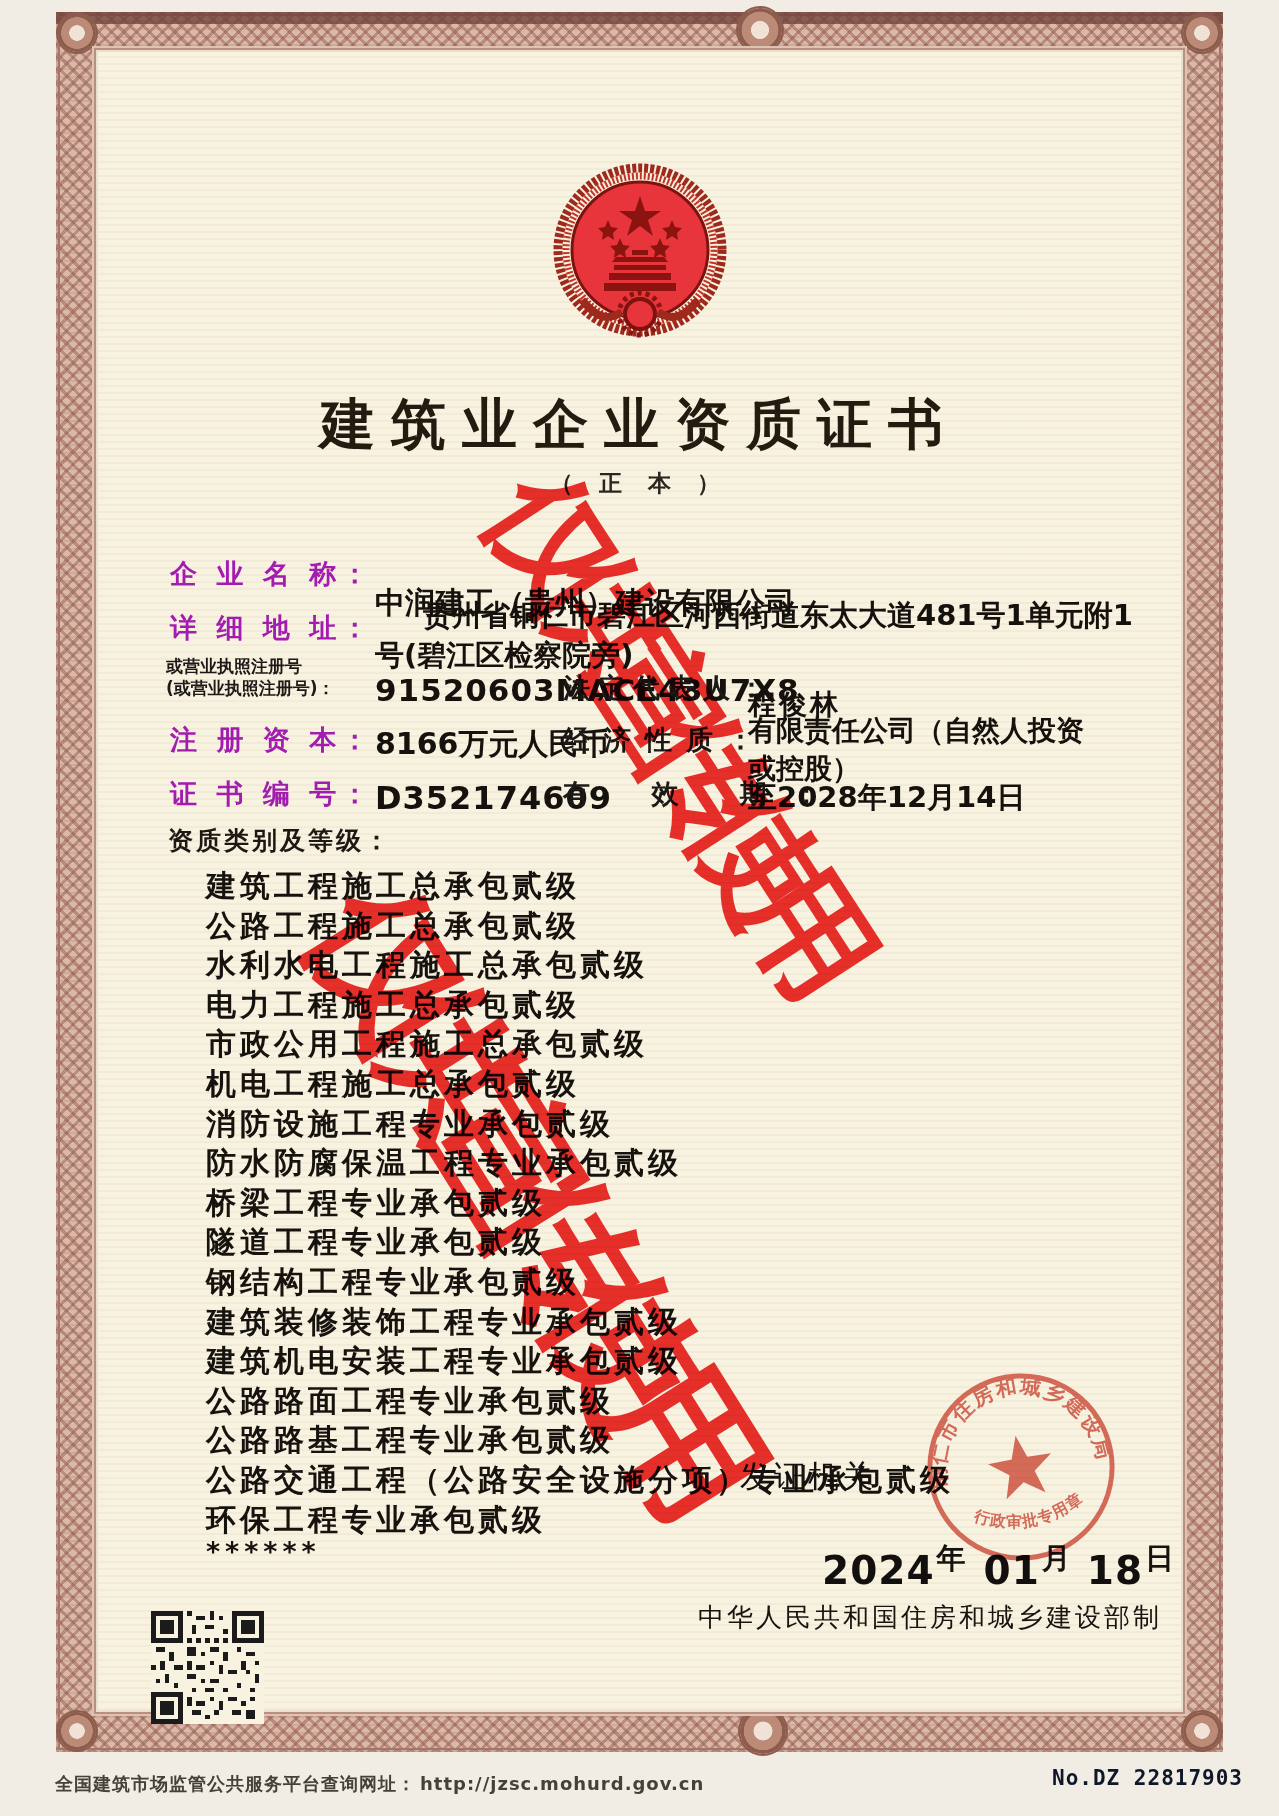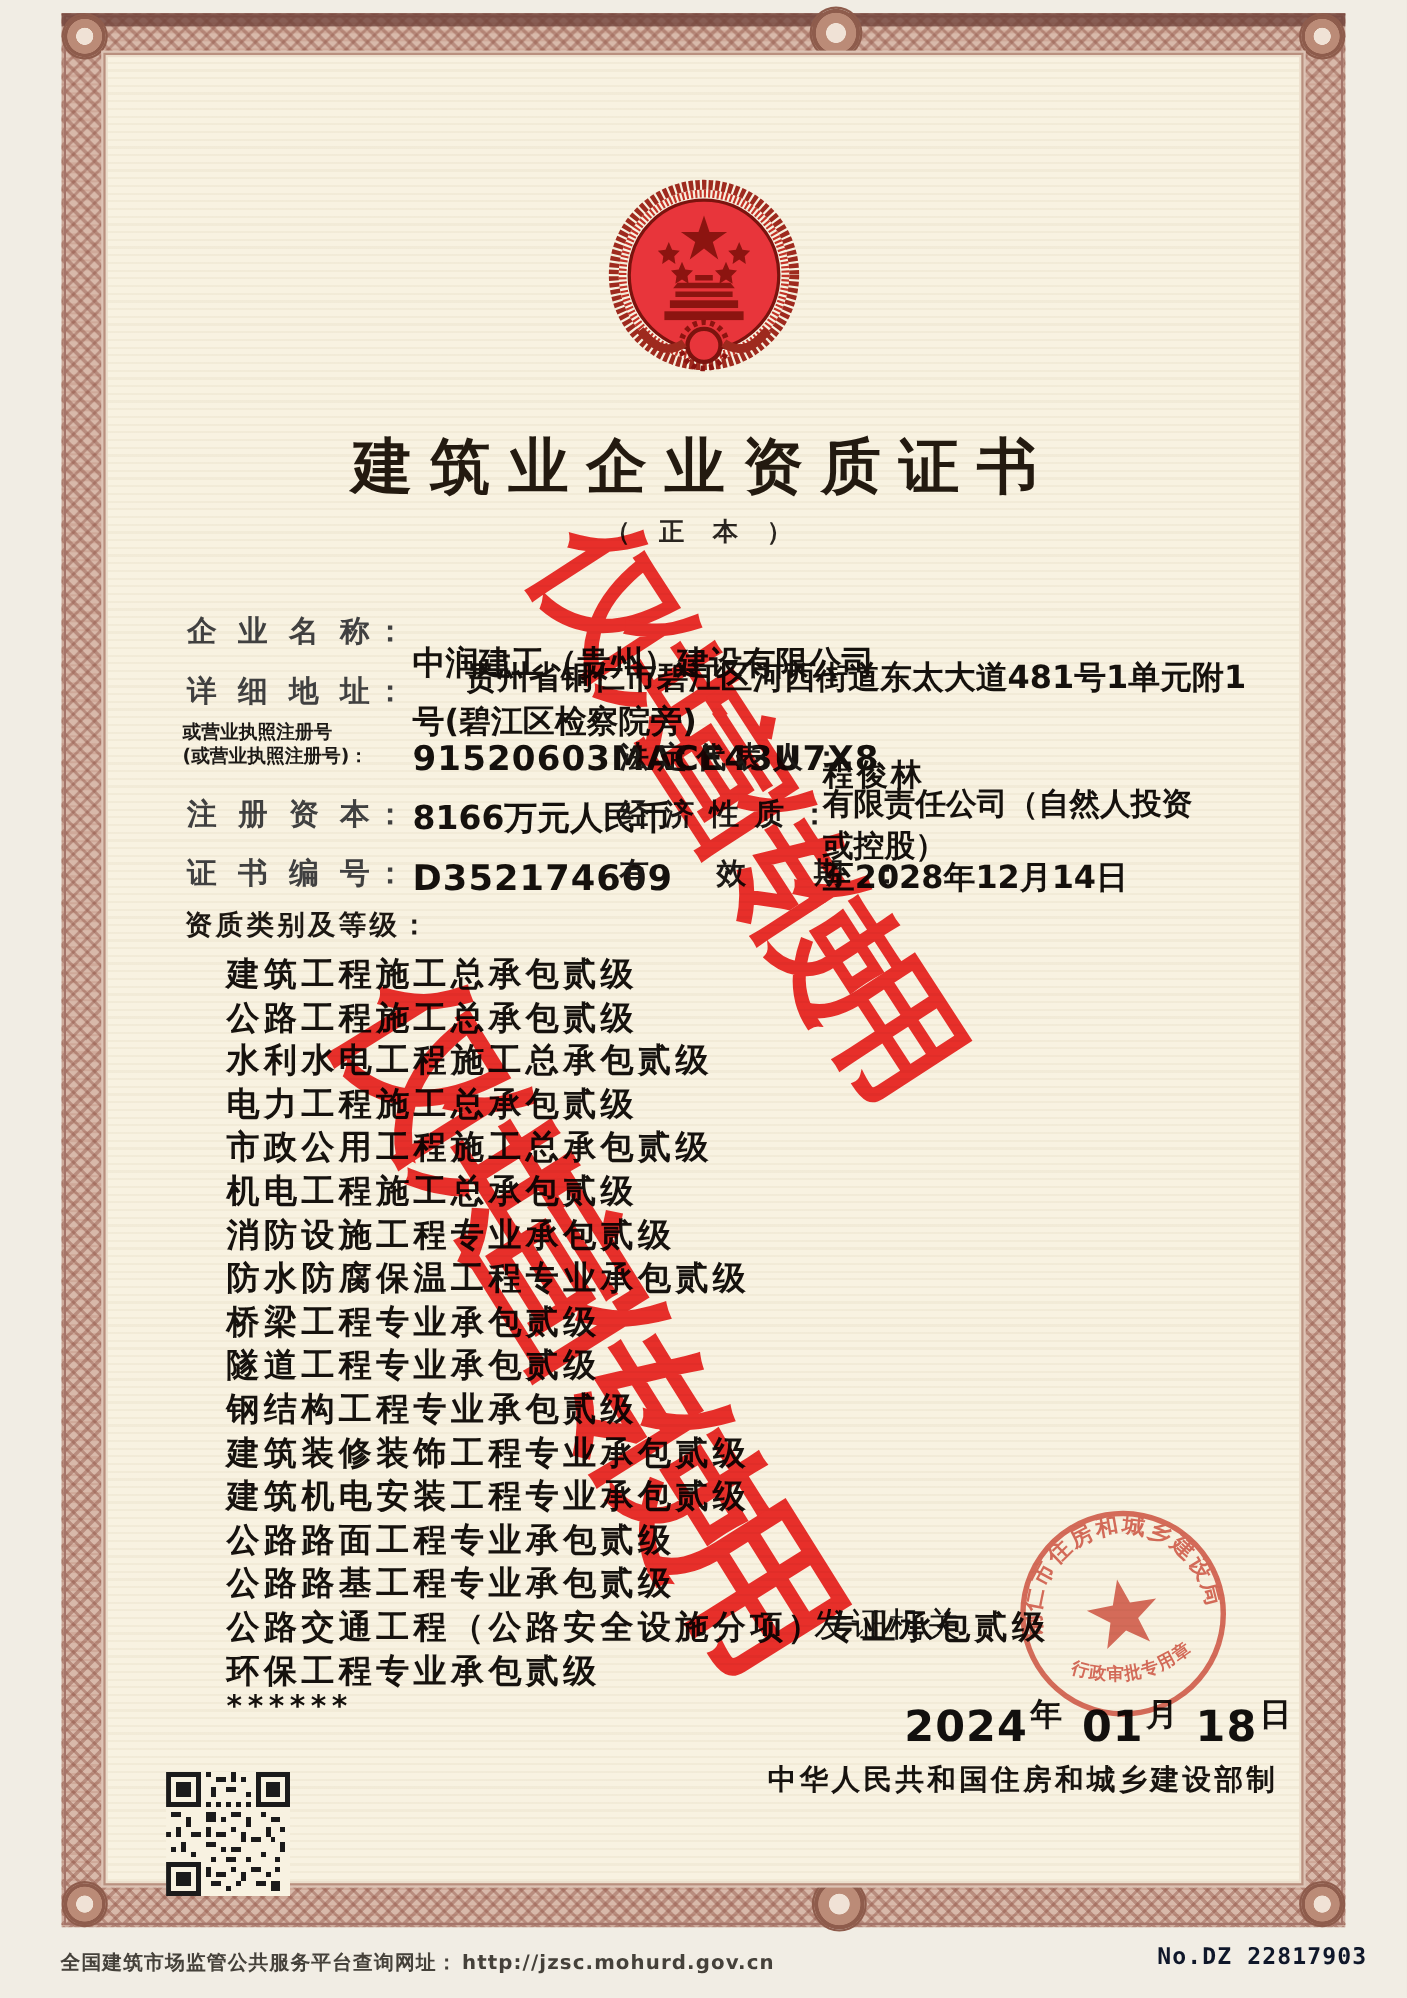--- a/index.html
+++ b/index.html
@@ -31,39 +31,39 @@
   .content { position:absolute; inset:0; z-index:1; color:#1d1813; }
 
   .emblem { position:absolute; left:552px; top:162px; width:176px; height:192px; }
 
   .title { position:absolute; left:0; top:388px; width:1279px; text-align:center;
     font-size:55px; font-weight:bold; letter-spacing:16px; color:#231a10;
     font-family:"DejaVu Sans", sans-serif; text-shadow:0 1px 0 #4a3односка; }
   .subtitle { position:absolute; left:0; top:468px; width:1279px; text-align:center;
     font-size:23px; font-weight:bold; letter-spacing:9px; color:#2a2520; }
 
-  .flabel { position:absolute; font-size:27px; font-weight:bold; letter-spacing:5px; color:#404040; white-space:nowrap; }
+  .flabel { position:absolute; font-size:27px; font-weight:bold; letter-spacing:5px; color:#a21caf; white-space:nowrap; }
   .rlabel { position:absolute; font-size:27px; font-weight:bold; letter-spacing:8px; color:#1c1916; white-space:nowrap; }
   .fvalue { position:absolute; font-weight:bold; color:#15110d; white-space:nowrap; }
   .small-label { position:absolute; left:166px; top:655px; font-size:17px; font-weight:bold; line-height:22px; color:#1c1916; }
 
   .quals-label { position:absolute; left:168px; top:824px; font-size:25px; font-weight:bold; letter-spacing:3px; }
   .quals { position:absolute; left:206px; top:866px; font-family:"DejaVu Serif", serif;
     font-size:30px; font-weight:600; letter-spacing:4px; line-height:39.6px; color:#16120e; white-space:nowrap; }
   .stars { position:absolute; left:206px; top:1536px; font-size:27px; font-weight:bold; letter-spacing:5px; color:#16120e; }
 
   .authority-overlay { position:absolute; left:740px; top:1456px; font-family:"DejaVu Serif", serif;
     font-size:31px; font-weight:400; letter-spacing:3px; color:#141210; }
 
   .date-row { position:absolute; left:822px; top:1548px; display:flex; align-items:flex-start; z-index:1; }
   .date-num { font-size:39px; font-weight:bold; color:#12100e; letter-spacing:1px; }
   .date-unit { font-size:29px; font-weight:700; font-family:"DejaVu Serif", serif; margin:-9px 0 0 2px; color:#16130f; }
   .gap1 { width:18px; } .gap2 { width:16px; }
 
-  .issuer { position:absolute; left:698px; top:1600px; font-size:26px; font-weight:bold;
+  .issuer { position:absolute; left:698px; top:1600px; font-size:26px; font-weight:normal;
     letter-spacing:3px; font-family:"DejaVu Serif", serif; color:#17130f; white-space:nowrap; }
 
   .qr { position:absolute; left:151px; top:1611px; width:113px; height:113px; }
 
   .seal { position:absolute; left:922px; top:1368px; width:198px; height:198px; z-index:2;
     opacity:.85; mix-blend-mode:multiply; transform:rotate(-10deg); }
 
   .watermark { position:absolute; z-index:3; font-weight:bold; font-family:"DejaVu Serif", serif;
     white-space:nowrap; transform-origin:0 0; mix-blend-mode:multiply; opacity:.88; }
   .wm1 { left:588px; top:442px; font-size:126px; letter-spacing:-32px; transform:rotate(57deg); }

